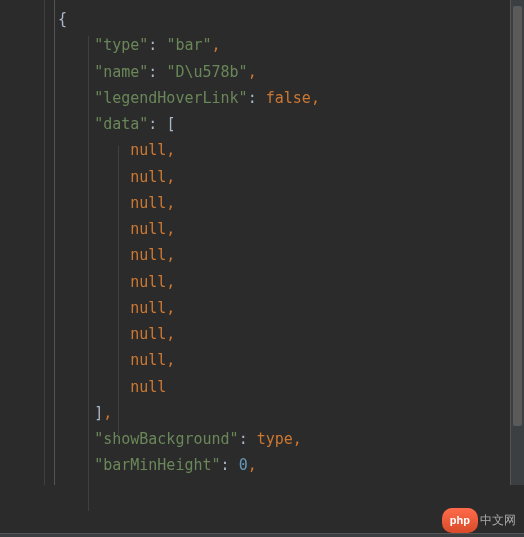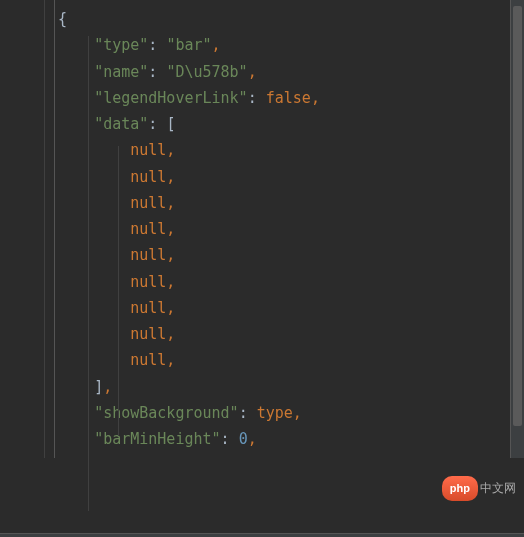--- a/index.html
+++ b/index.html
@@ -56,21 +56,21 @@
     .brace { color: #a9b7c6; }
     .str { color: #6a8759; }
     .key { color: #6a8759; }
     .kw { color: #cc7832; }
     .num { color: #6897bb; }
     .punct { color: #cc7832; }
     .punct2 { color: #a9b7c6; }
     
     .watermark {
       position: absolute;
-      bottom: 36px;
+      bottom: 4px;
       right: 8px;
       display: flex;
       align-items: center;
       gap: 2px;
       z-index: 10;
     }
     .watermark-pill {
       background: linear-gradient(180deg, #ff6b4a, #d84b2a);
       color: #fff;
       font-size: 11px;
@@ -138,20 +138,21 @@
 
     <div class="line">        <span class="kw">null,</span></div>
     <div class="line">        <span class="kw">null,</span></div>
     <div class="line">        <span class="kw">null,</span></div>
     <div class="line">        <span class="kw">null,</span></div>
     <div class="line">        <span class="kw">null,</span></div>
     <div class="line">        <span class="kw">null,</span></div>
     <div class="line">        <span class="kw">null,</span></div>
     <div class="line">        <span class="kw">null,</span></div>
     <div class="line">        <span class="kw">null,</span></div>
+    <div class="line">        <span class="kw">null</span></div>
 
     <div class="line">    <span class="punct2">]</span><span class="punct">,</span></div>
 
     <div class="line">    <span class="key">"showBackground"</span><span class="punct2">: </span><span class="kw">type</span><span class="punct">,</span></div>
 
     <div class="line">    <span class="key">"barMinHeight"</span><span class="punct2">: </span><span class="num">0</span><span class="punct">,</span></div>
   </div>
 </div>
 
 <div class="watermark">

